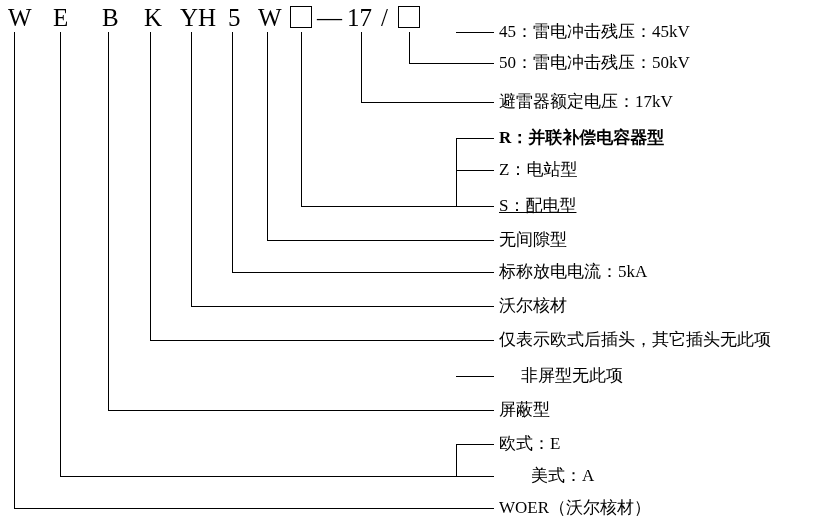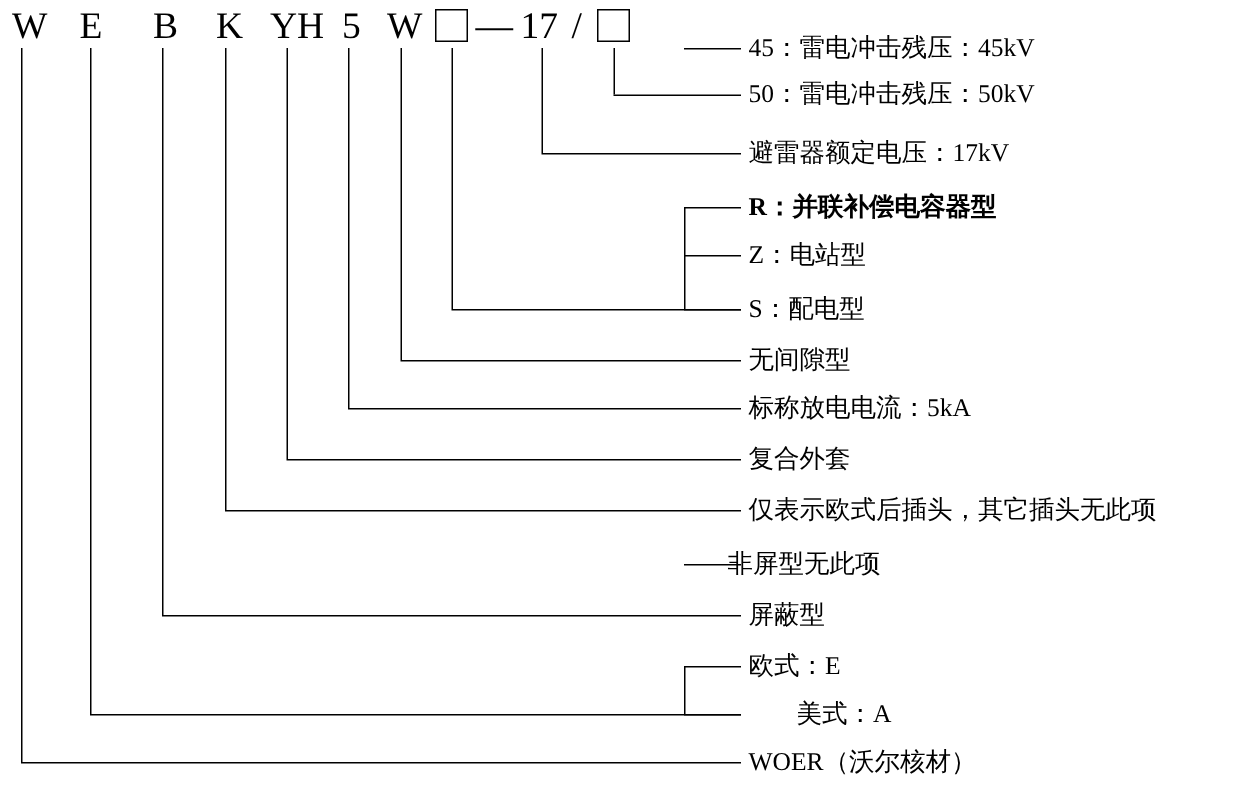--- a/index.html
+++ b/index.html
@@ -101,25 +101,25 @@
       <div class="hline" style="left: 60px; top: 476px; width: 434px;"></div>
       <div class="vline" style="left: 14px; top: 32px; height: 476px;"></div>
       <div class="hline" style="left: 14px; top: 508px; width: 480px;"></div>
     </div>
   <div id="label-layer">
       <div class="lbl" style="left: 499px; top: 22px;">45：雷电冲击残压：45kV</div>
       <div class="lbl" style="left: 499px; top: 53px;">50：雷电冲击残压：50kV</div>
       <div class="lbl" style="left: 499px; top: 92px;">避雷器额定电压：17kV</div>
       <div class="lbl" style="left: 499px; top: 128px; font-weight: bold;">R：并联补偿电容器型</div>
       <div class="lbl" style="left: 499px; top: 160px; text-align: right;">Z：电站型</div>
-      <div class="lbl" style="left: 499px; top: 196px;">S：配电型</div>
+      <div class="lbl" style="left: 499px; top: 196px; text-decoration: underline;">S：配电型</div>
       <div class="lbl" style="left: 499px; top: 230px;">无间隙型</div>
       <div class="lbl" style="left: 499px; top: 262px;">标称放电电流：5kA</div>
-      <div class="lbl" style="left: 499px; top: 296px;">复合外套</div>
+      <div class="lbl" style="left: 499px; top: 296px;">沃尔核材</div>
       <div class="lbl" style="left: 499px; top: 330px;">仅表示欧式后插头，其它插头无此项</div>
-      <div class="lbl" style="left: 485px; top: 366px;">非屏型无此项</div>
+      <div class="lbl" style="left: 521px; top: 366px;">非屏型无此项</div>
       <div class="lbl" style="left: 499px; top: 400px;">屏蔽型</div>
       <div class="lbl" style="left: 499px; top: 434px;">欧式：E</div>
       <div class="lbl" style="left: 499px; top: 466px; margin-left: 32px;">美式：A</div>
       <div class="lbl" style="left: 499px; top: 498px;">WOER（沃尔核材）</div>
     </div>
 
 </div>
 
 </body></html>

